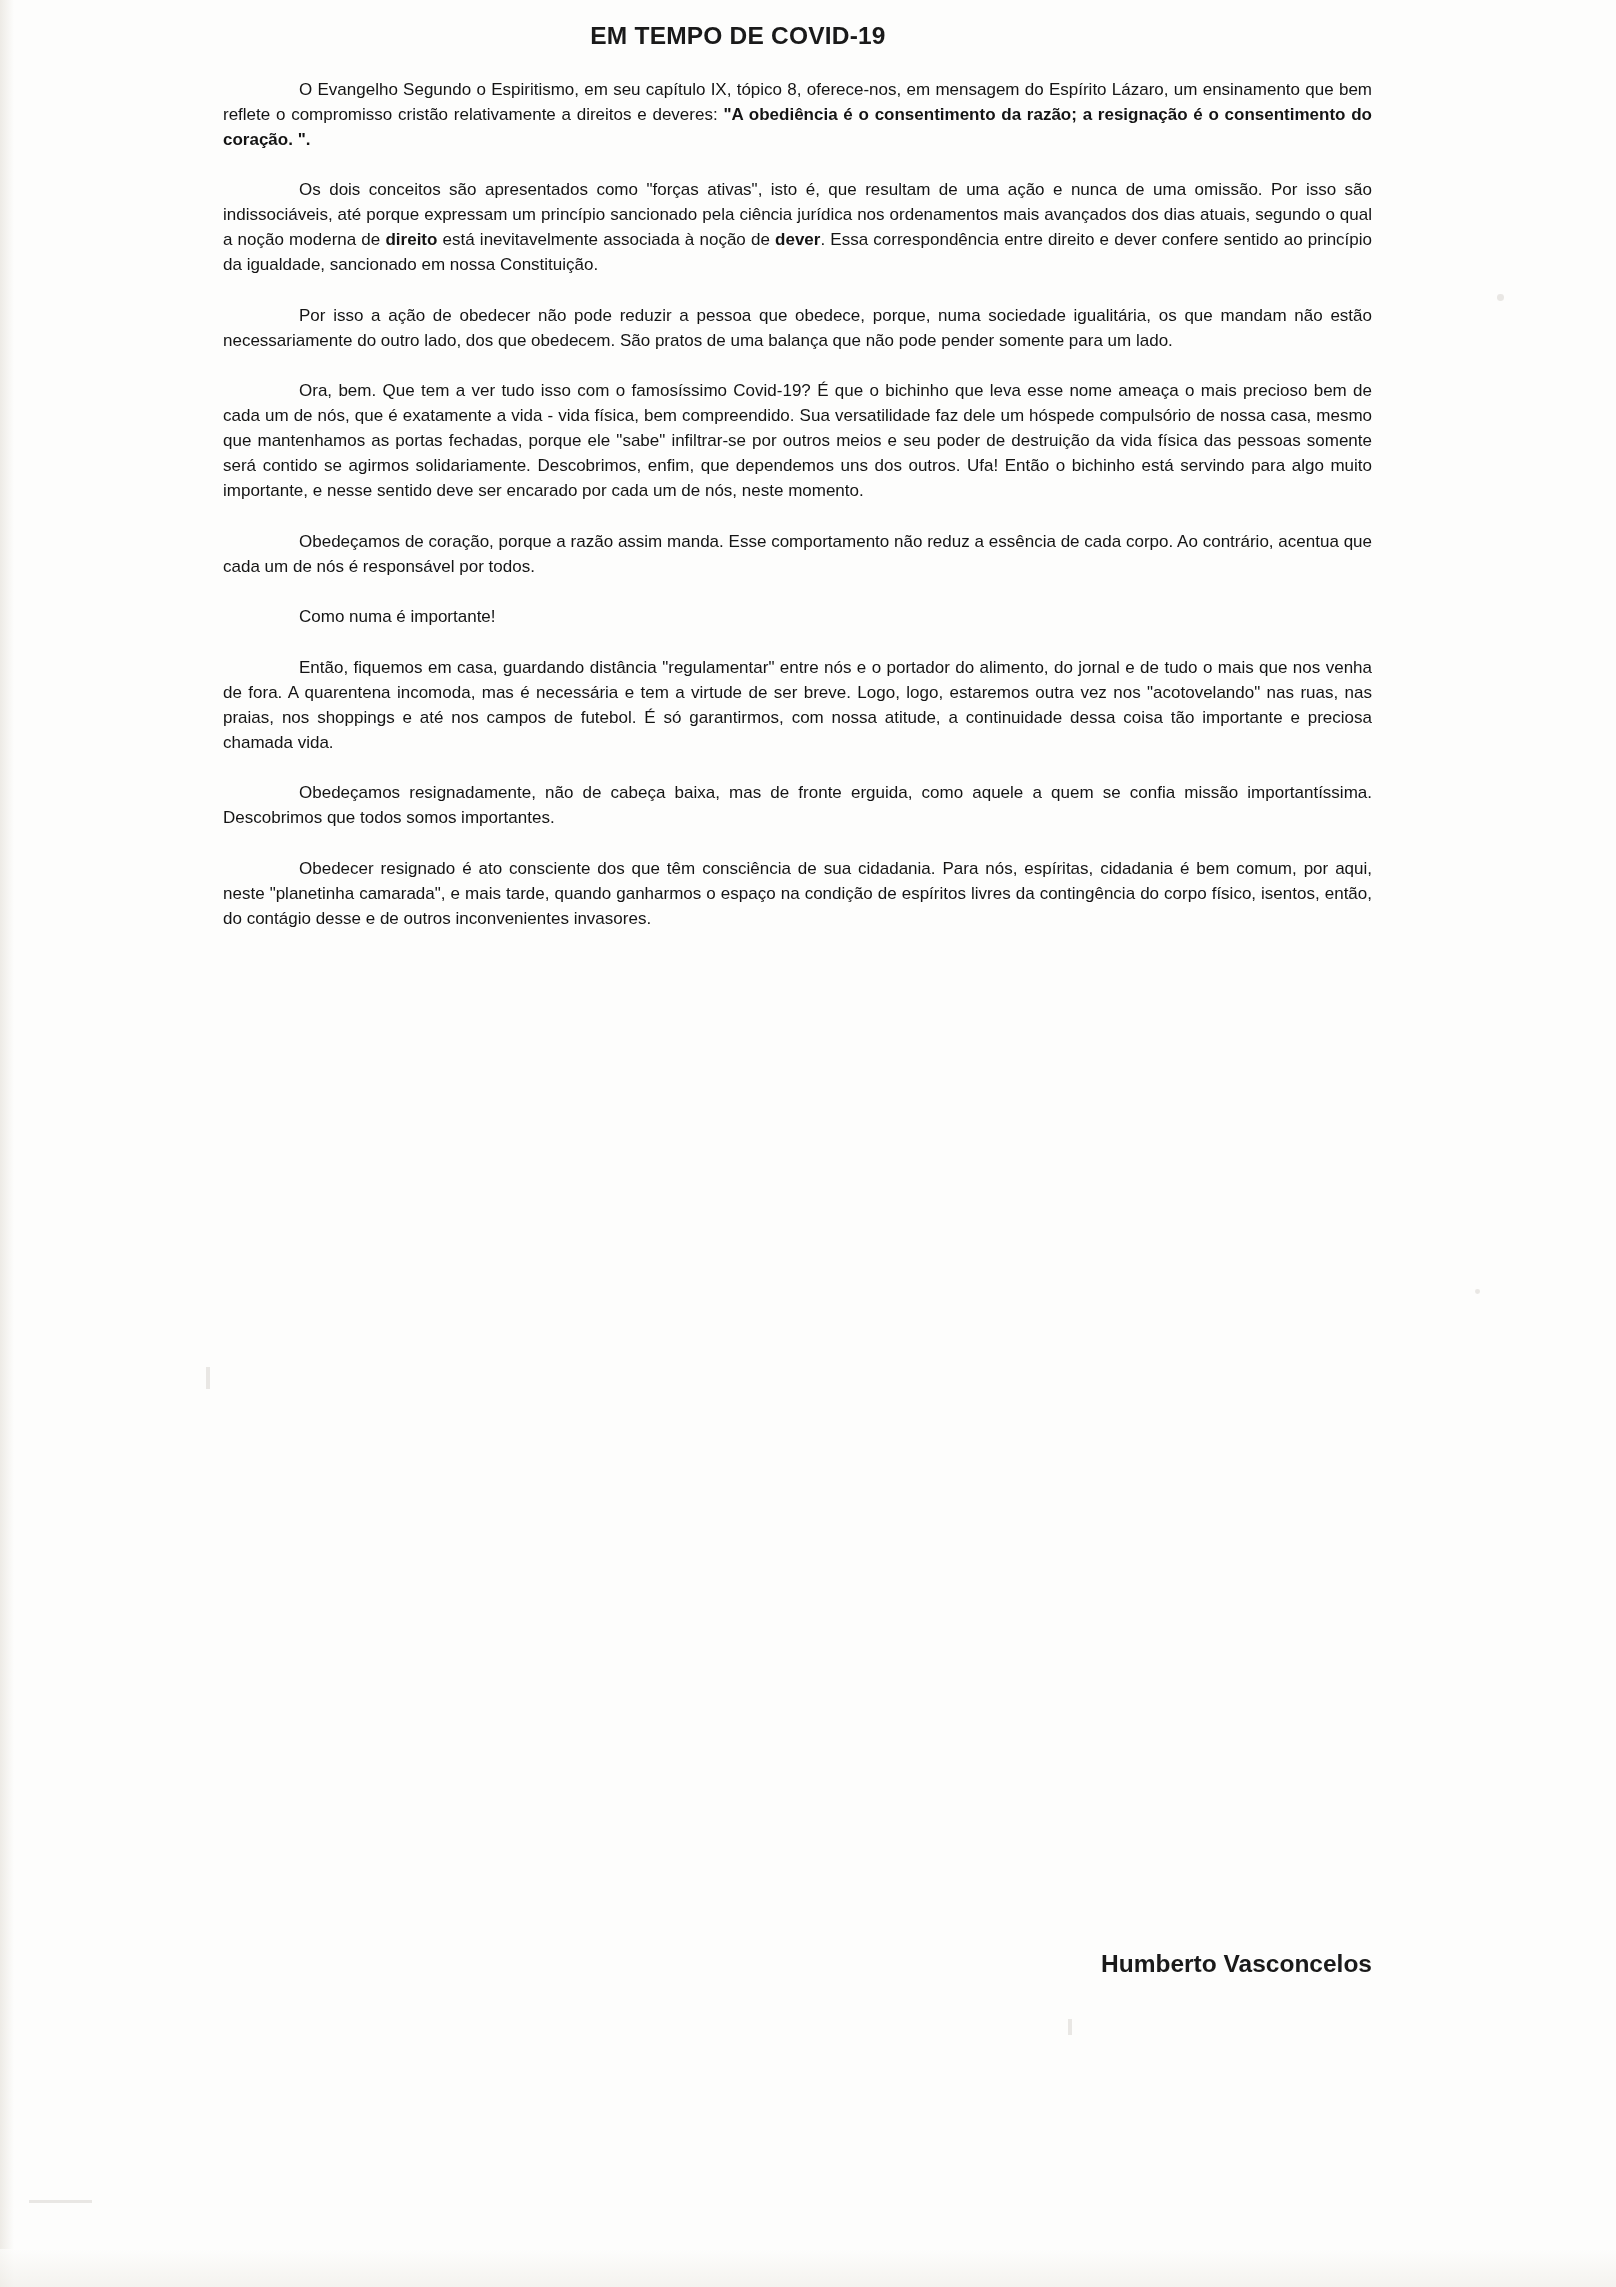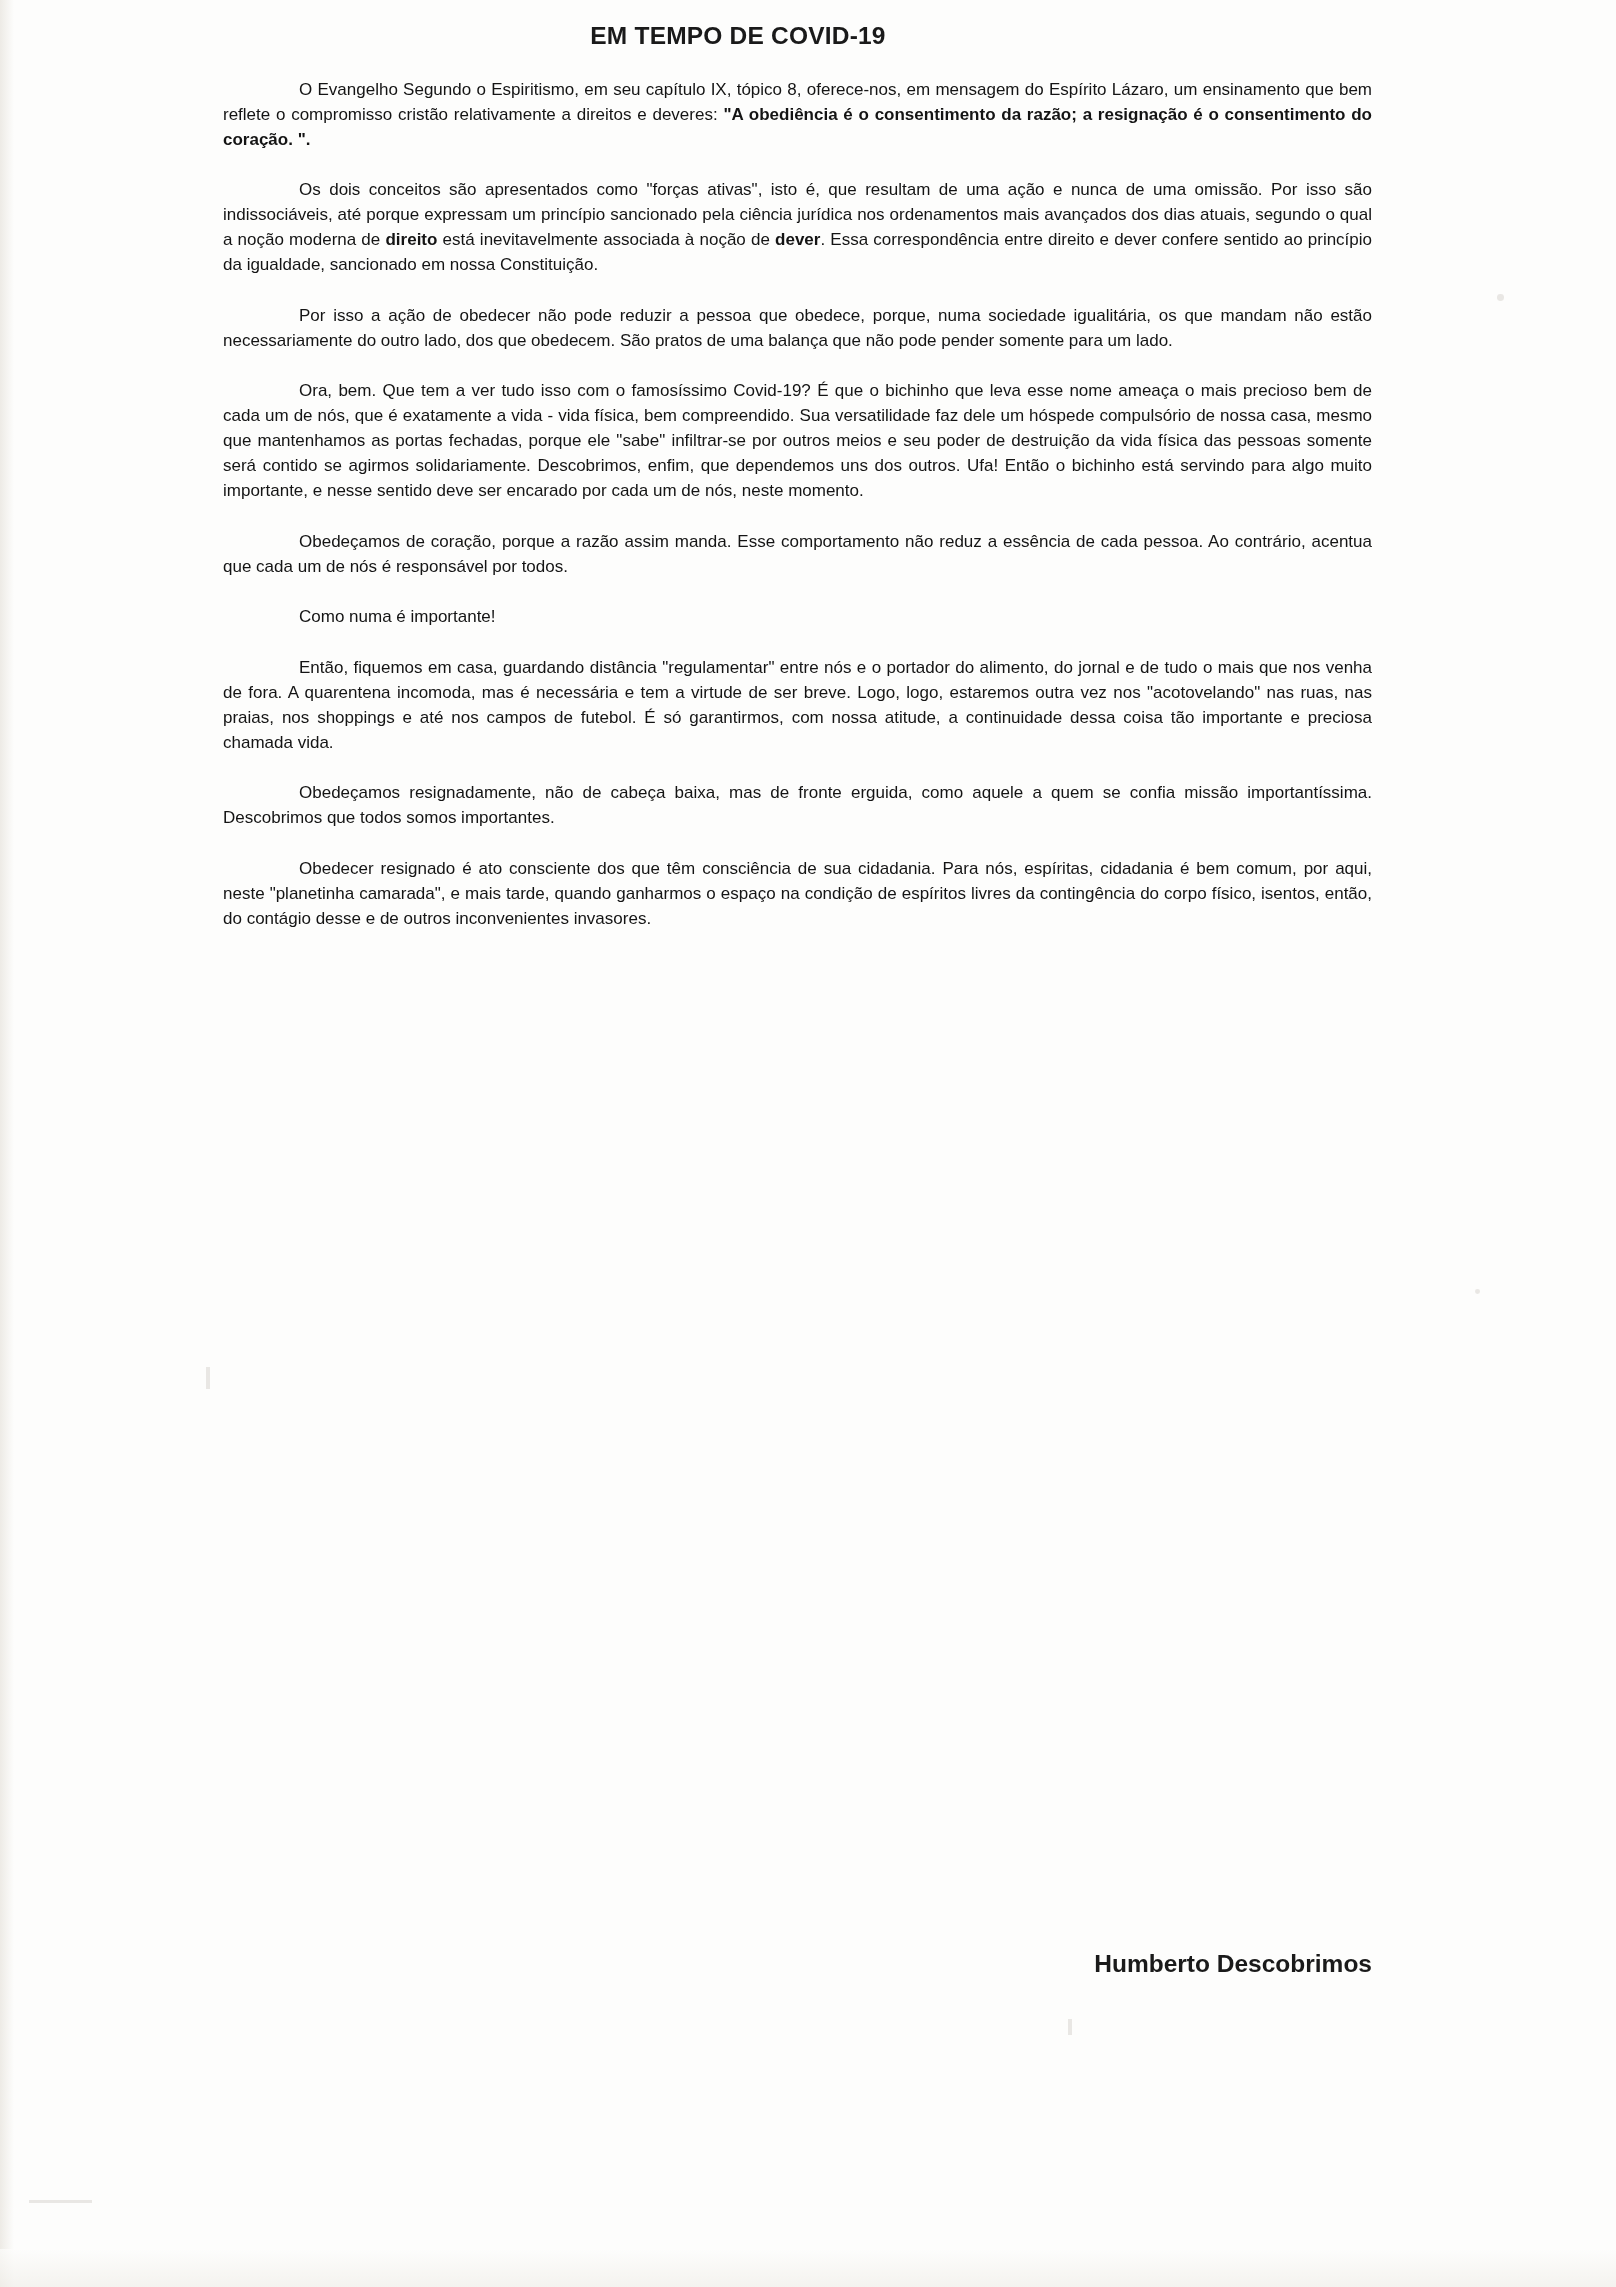--- a/index.html
+++ b/index.html
@@ -112,24 +112,24 @@
     <div class="scan-mark m4"></div>
     <div class="scan-mark m5"></div>
 
     <div class="doc-title">EM TEMPO DE COVID-19</div>
 
     <div class="body-text">
         <p><span>O Evangelho Segundo o Espiritismo, em seu capítulo IX, tópico 8, oferece-nos, em mensagem do Espírito Lázaro, um ensinamento que bem reflete o compromisso cristão relativamente a direitos e deveres: </span><b>"A obediência é o consentimento da razão; a resignação é o consentimento do coração. ".</b></p>
         <p><span>Os dois conceitos são apresentados como "forças ativas", isto é, que resultam de uma ação e nunca de uma omissão. Por isso são indissociáveis, até porque expressam um princípio sancionado pela ciência jurídica nos ordenamentos mais avançados dos dias atuais, segundo o qual a noção moderna de </span><b>direito</b><span> está inevitavelmente associada à noção de </span><b>dever</b><span>. Essa correspondência entre direito e dever confere sentido ao princípio da igualdade, sancionado em nossa Constituição.</span></p>
         <p><span>Por isso a ação de obedecer não pode reduzir a pessoa que obedece, porque, numa sociedade igualitária, os que mandam não estão necessariamente do outro lado, dos que obedecem. São pratos de uma balança que não pode pender somente para um lado.</span></p>
         <p><span>Ora, bem. Que tem a ver tudo isso com o famosíssimo Covid-19? É que o bichinho que leva esse nome ameaça o mais precioso bem de cada um de nós, que é exatamente a vida - vida física, bem compreendido.  Sua versatilidade faz dele um hóspede compulsório de nossa casa, mesmo que mantenhamos as portas fechadas, porque ele "sabe" infiltrar-se por outros meios e seu poder de destruição da vida física das pessoas somente será contido se agirmos solidariamente. Descobrimos, enfim, que dependemos uns dos outros. Ufa! Então o bichinho está servindo para algo muito importante, e nesse sentido deve ser encarado por cada um de nós, neste momento.</span></p>
-        <p><span>Obedeçamos de coração, porque a razão assim manda. Esse comportamento não reduz a essência de cada pessoa. Ao contrário, acentua que cada um de nós é responsável por todos.</span></p>
+        <p><span>Obedeçamos de coração, porque a razão assim manda. Esse comportamento não reduz a essência de cada corpo. Ao contrário, acentua que cada um de nós é responsável por todos.</span></p>
         <p><span>Como numa é importante!</span></p>
         <p><span>Então, fiquemos em casa, guardando distância "regulamentar" entre nós e o portador do alimento, do jornal e de tudo o mais que nos venha de fora.   A quarentena incomoda, mas é necessária e tem a virtude de ser breve. Logo, logo, estaremos outra vez nos "acotovelando" nas ruas, nas praias, nos shoppings e até nos campos de futebol. É só garantirmos, com nossa atitude, a continuidade dessa coisa tão importante e preciosa chamada vida.</span></p>
         <p><span>Obedeçamos resignadamente, não de cabeça baixa, mas de fronte erguida, como aquele a quem se confia missão importantíssima. Descobrimos que todos somos importantes.</span></p>
         <p><span>Obedecer resignado é ato consciente dos que têm consciência de sua cidadania. Para nós, espíritas, cidadania é bem comum, por aqui, neste "planetinha camarada", e mais tarde, quando ganharmos o espaço na condição de espíritos livres da contingência do corpo físico, isentos, então, do contágio desse  e de outros inconvenientes invasores.</span></p>
       </div>
 
-    <div class="signature">Humberto Descobrimos</div>
+    <div class="signature">Humberto Vasconcelos</div>
 
   </div>
 </div>
 
 
 </body></html>

